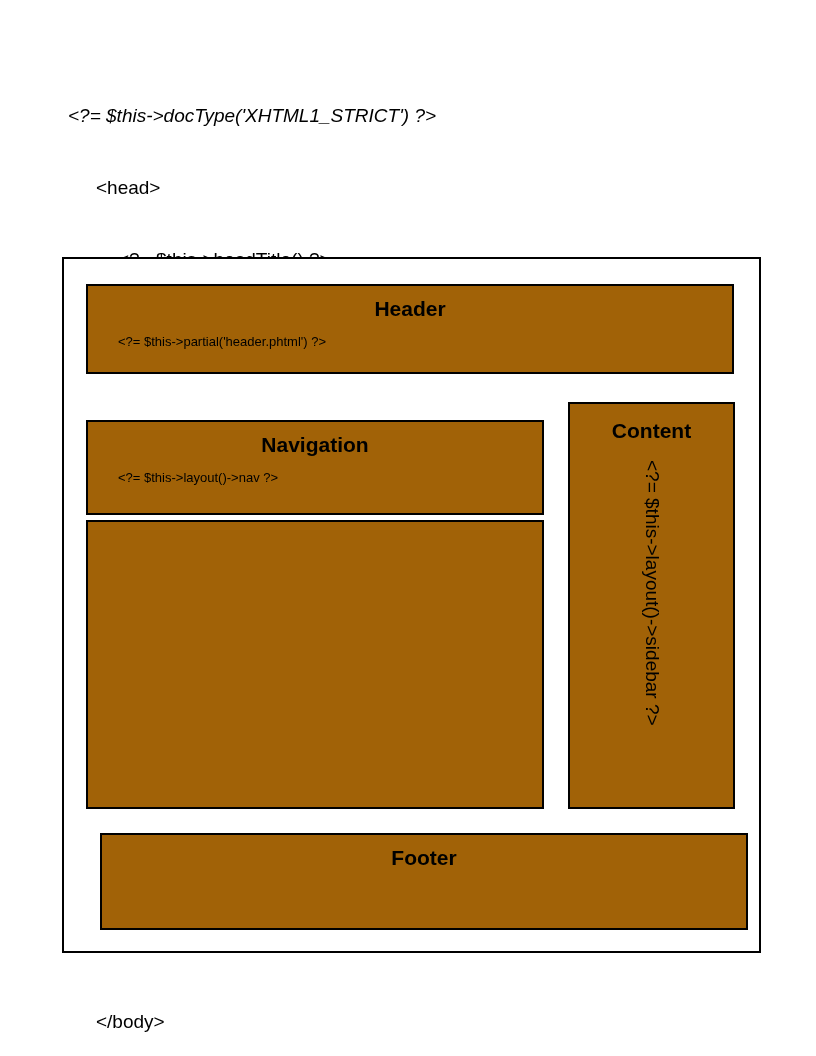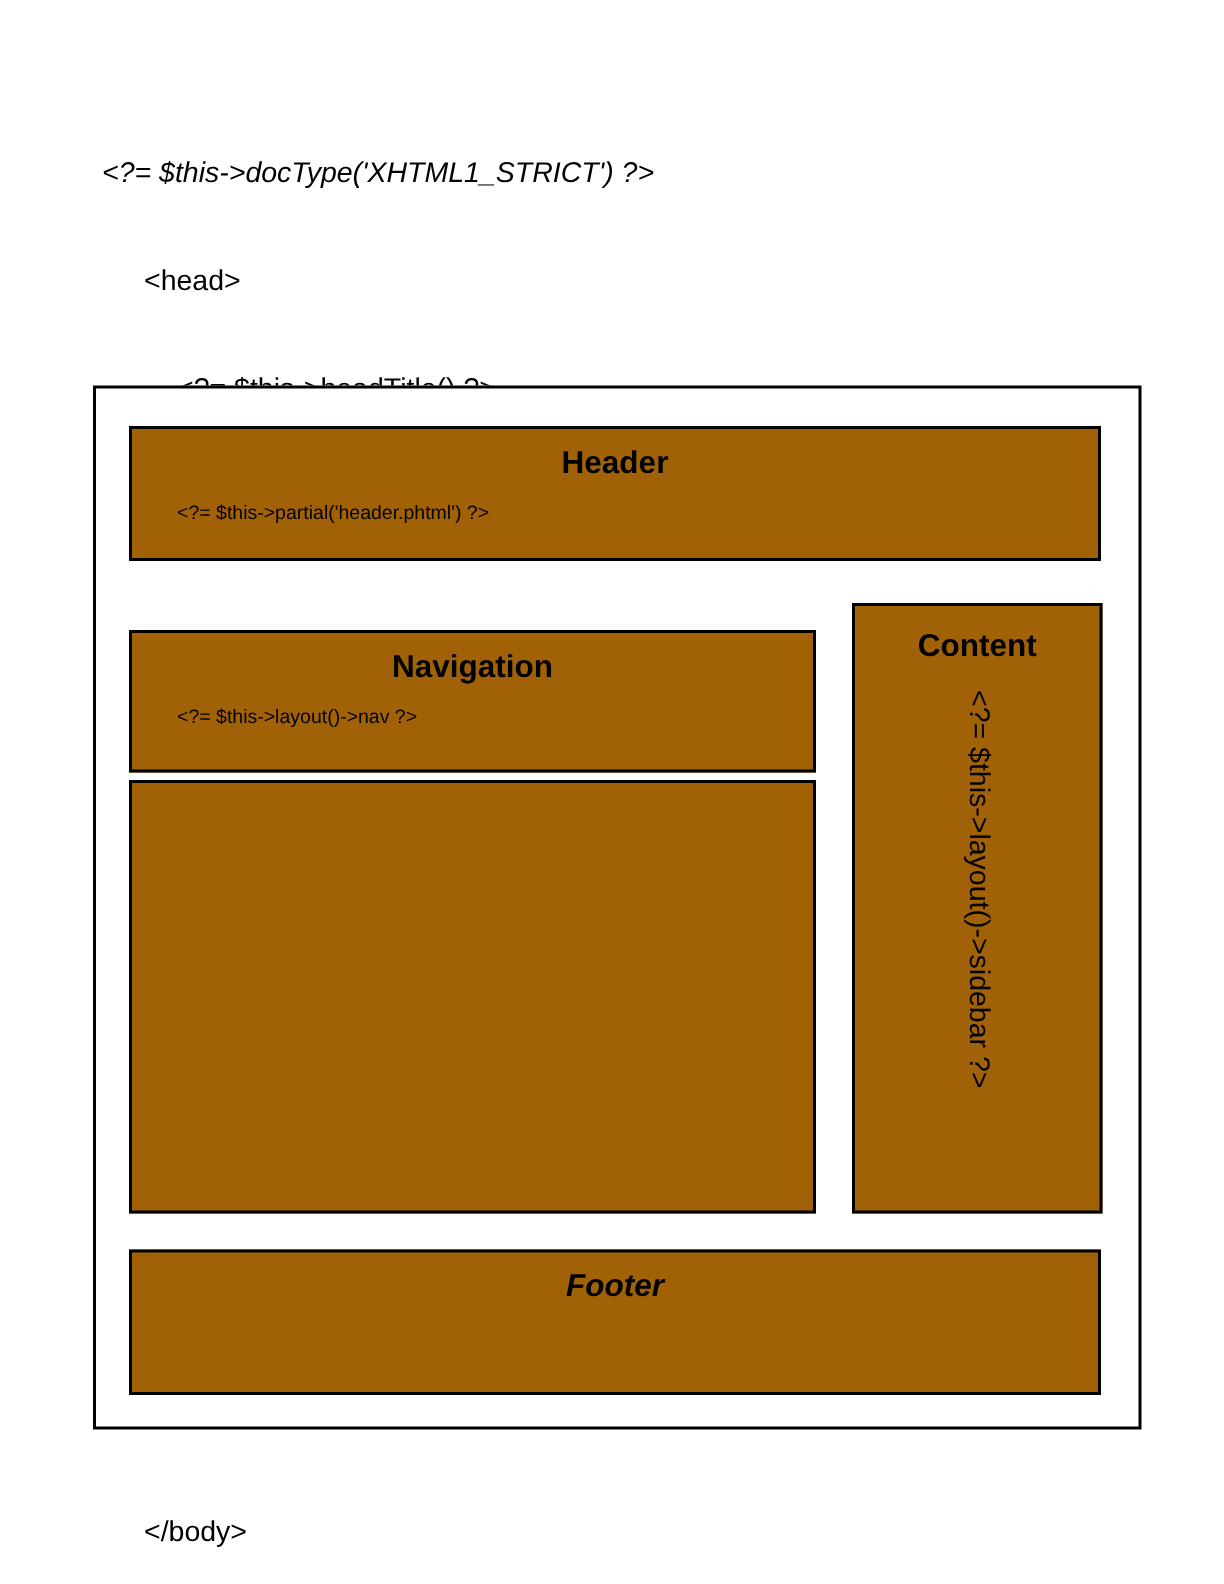--- a/index.html
+++ b/index.html
@@ -32,21 +32,21 @@
   }
   .inner-box {
     position: absolute;
     border: 2px solid #000000;
     background: #a16207;
   }
   .header-box  { left: 22px;  top: 25px;  width: 644px; height: 86px;  }
   .nav-box     { left: 22px;  top: 161px; width: 454px; height: 91px;  }
   .content-box { left: 22px;  top: 261px; width: 454px; height: 285px; }
   .sidebar-box { left: 504px; top: 143px; width: 163px; height: 403px; }
-  .footer-box  { left: 22px;  top: 574px; width: 644px; height: 93px; font-style: italic;  }
+  .footer-box  { left: 36px;  top: 574px; width: 644px; height: 93px;  }
 
   .box-title {
     margin-top: 10px;
     text-align: center;
     font-weight: bold;
     font-size: 21px;
     line-height: 26px;
   }
   .box-code {
     margin-top: 8px;

